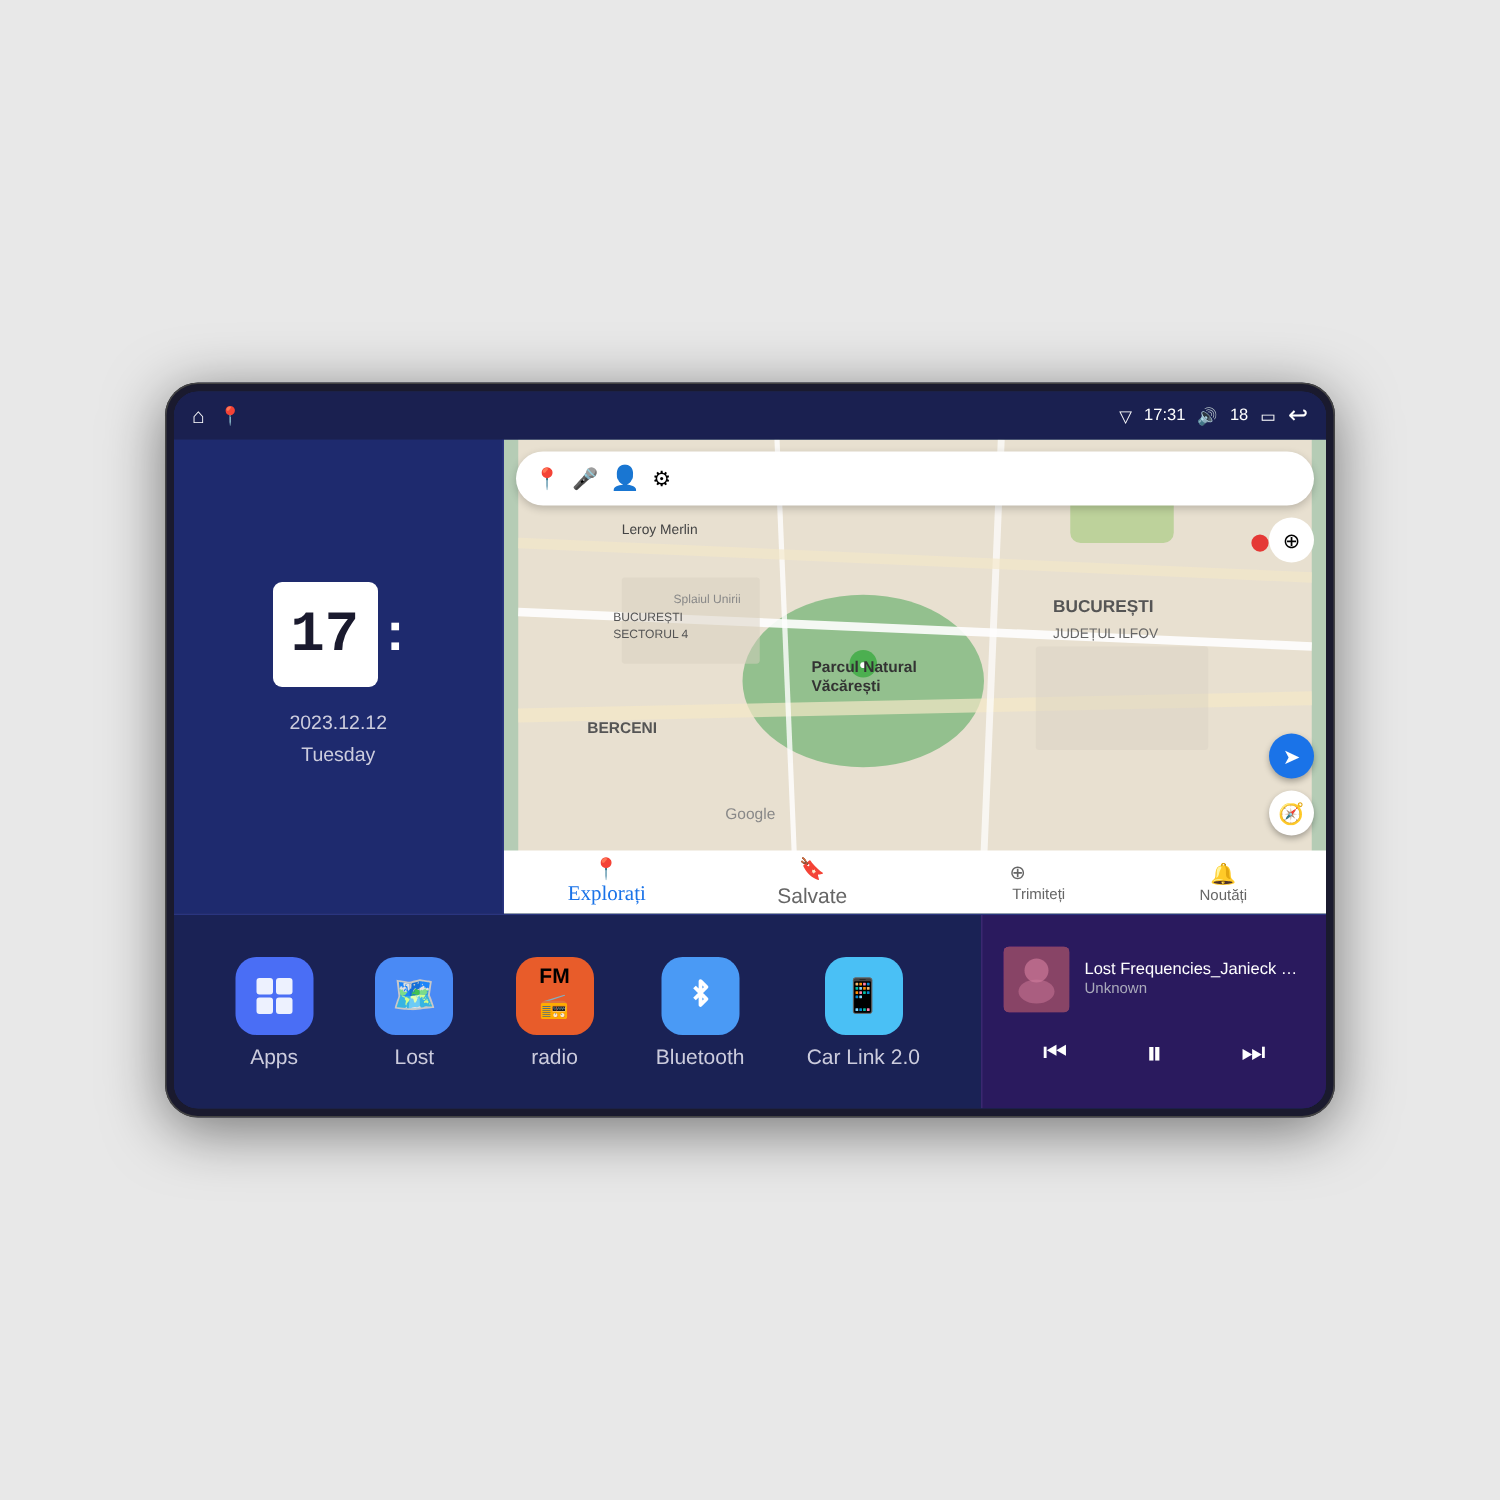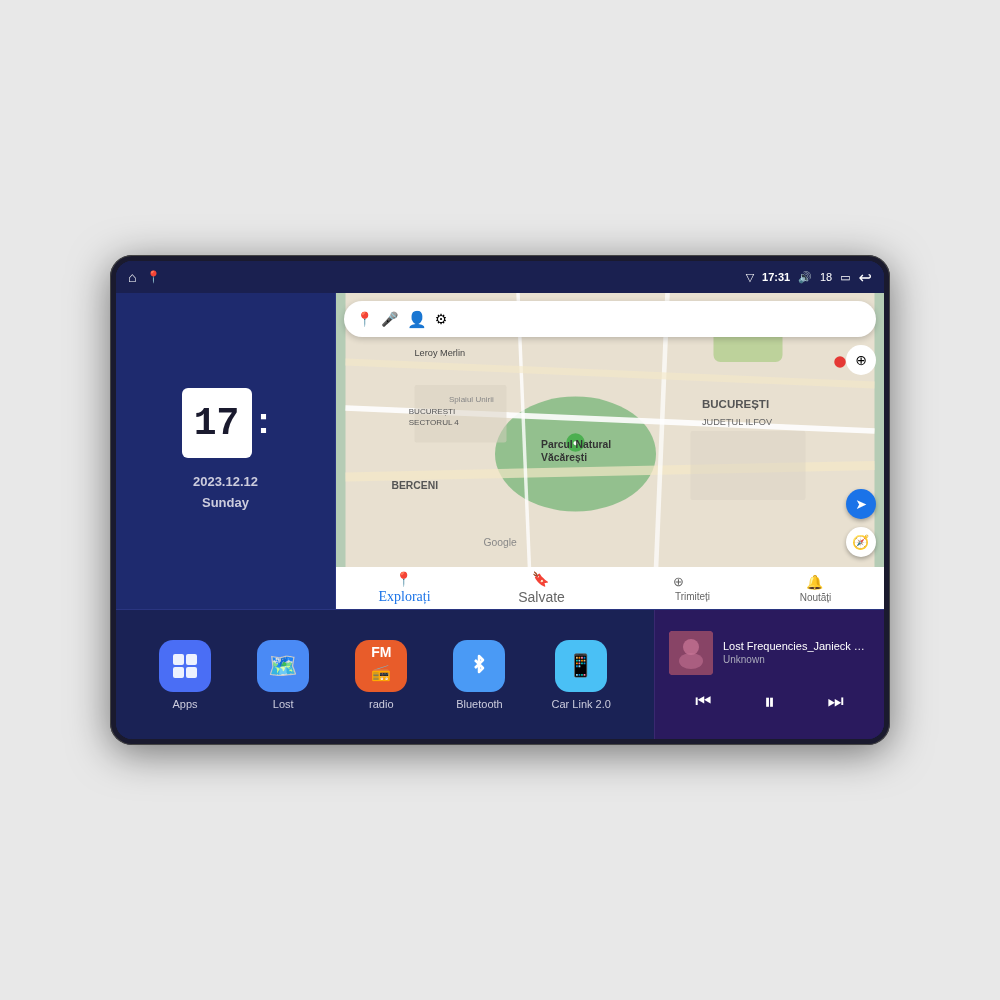--- a/index.html
+++ b/index.html
@@ -117,21 +117,20 @@
       font-size: 36px;
       font-weight: bold;
       margin-bottom: 4px;
     }
 
     .clock-date {
       text-align: center;
       color: #ccd;
       font-size: 13px;
       line-height: 1.6;
-      font-weight: bold;
     }
 
     
     .map-widget {
       flex: 1;
       background: #b5ccb5;
       position: relative;
       overflow: hidden;
       display: flex;
       flex-direction: column;
@@ -240,21 +239,21 @@
       font-size: 22px;
     }
 
     .app-icon.apps-icon { background: #4a6ef5; }
     .app-icon.maps-icon { background: #4a8af5; }
     .app-icon.radio-icon { background: #e85c2a; }
     .app-icon.bluetooth-icon { background: #4a9af5; }
     .app-icon.carlink-icon { background: #4ac0f5; }
 
     .app-label {
-      font-size: 11px;
+      font-size: 14px;
       color: #ccd;
     }
 
     
     .music-widget {
       width: 230px;
       background: #2a1a5e;
       display: flex;
       flex-direction: column;
       justify-content: center;
@@ -376,40 +375,40 @@
 <div class="device-outer">
   <div class="device-screen">
 
     <div class="status-bar">
       <div class="status-left">
         <span class="status-icon">⌂</span>
         <span class="status-icon" style="font-size:12px;">📍</span>
       </div>
       <div class="status-right">
         <span>▽</span>
-        <span style="font-weight:700;">17:31</span>
+        <span style="font-weight:400;">17:31</span>
         <span>🔊</span>
         <span>18</span>
         <span>▭</span>
         <span style="font-size:16px;">↩</span>
       </div>
     </div>
 
     <div class="main-area">
 
       <div class="top-section">
 
         <div class="clock-widget">
           <div class="clock-display">
             <div class="clock-block">17</div>
             <div class="clock-colon">:</div>
           </div>
           <div class="clock-date">
             <div>2023.12.12</div>
-            <div>Sunday</div>
+            <div>Tuesday</div>
           </div>
         </div>
 
         <div class="map-widget">
 
           <div class="map-bg">
             <svg width="100%" height="100%" viewBox="0 0 460 240" xmlns="http://www.w3.org/2000/svg">
 
               <rect width="460" height="240" fill="#e8e0d0"></rect>
 
@@ -504,21 +503,21 @@
 
           <div class="app-item">
             <div class="app-icon maps-icon">
               <span style="font-size:24px;">🗺️</span>
             </div>
             <span class="app-label">Lost</span>
           </div>
 
           <div class="app-item">
             <div class="app-icon radio-icon" style="position:relative;">
-              <span style="font-size:14px;color:#ffffff;font-weight:bold;position:absolute;top:4px;left:50%;transform:translateX(-50%);">FM</span>
+              <span style="font-size:14px;color:#000000;font-weight:bold;position:absolute;top:4px;left:50%;transform:translateX(-50%);">FM</span>
               <span style="font-size:16px;margin-top:14px;">📻</span>
             </div>
             <span class="app-label">radio</span>
           </div>
 
           <div class="app-item">
             <div class="app-icon bluetooth-icon">
               <svg width="28" height="28" viewBox="0 0 28 28">
                 <path d="M10 8 L18 16 L14 20 L14 4 L18 8 L10 16" stroke="white" stroke-width="2.5" fill="none" stroke-linejoin="round"></path>
               </svg>

